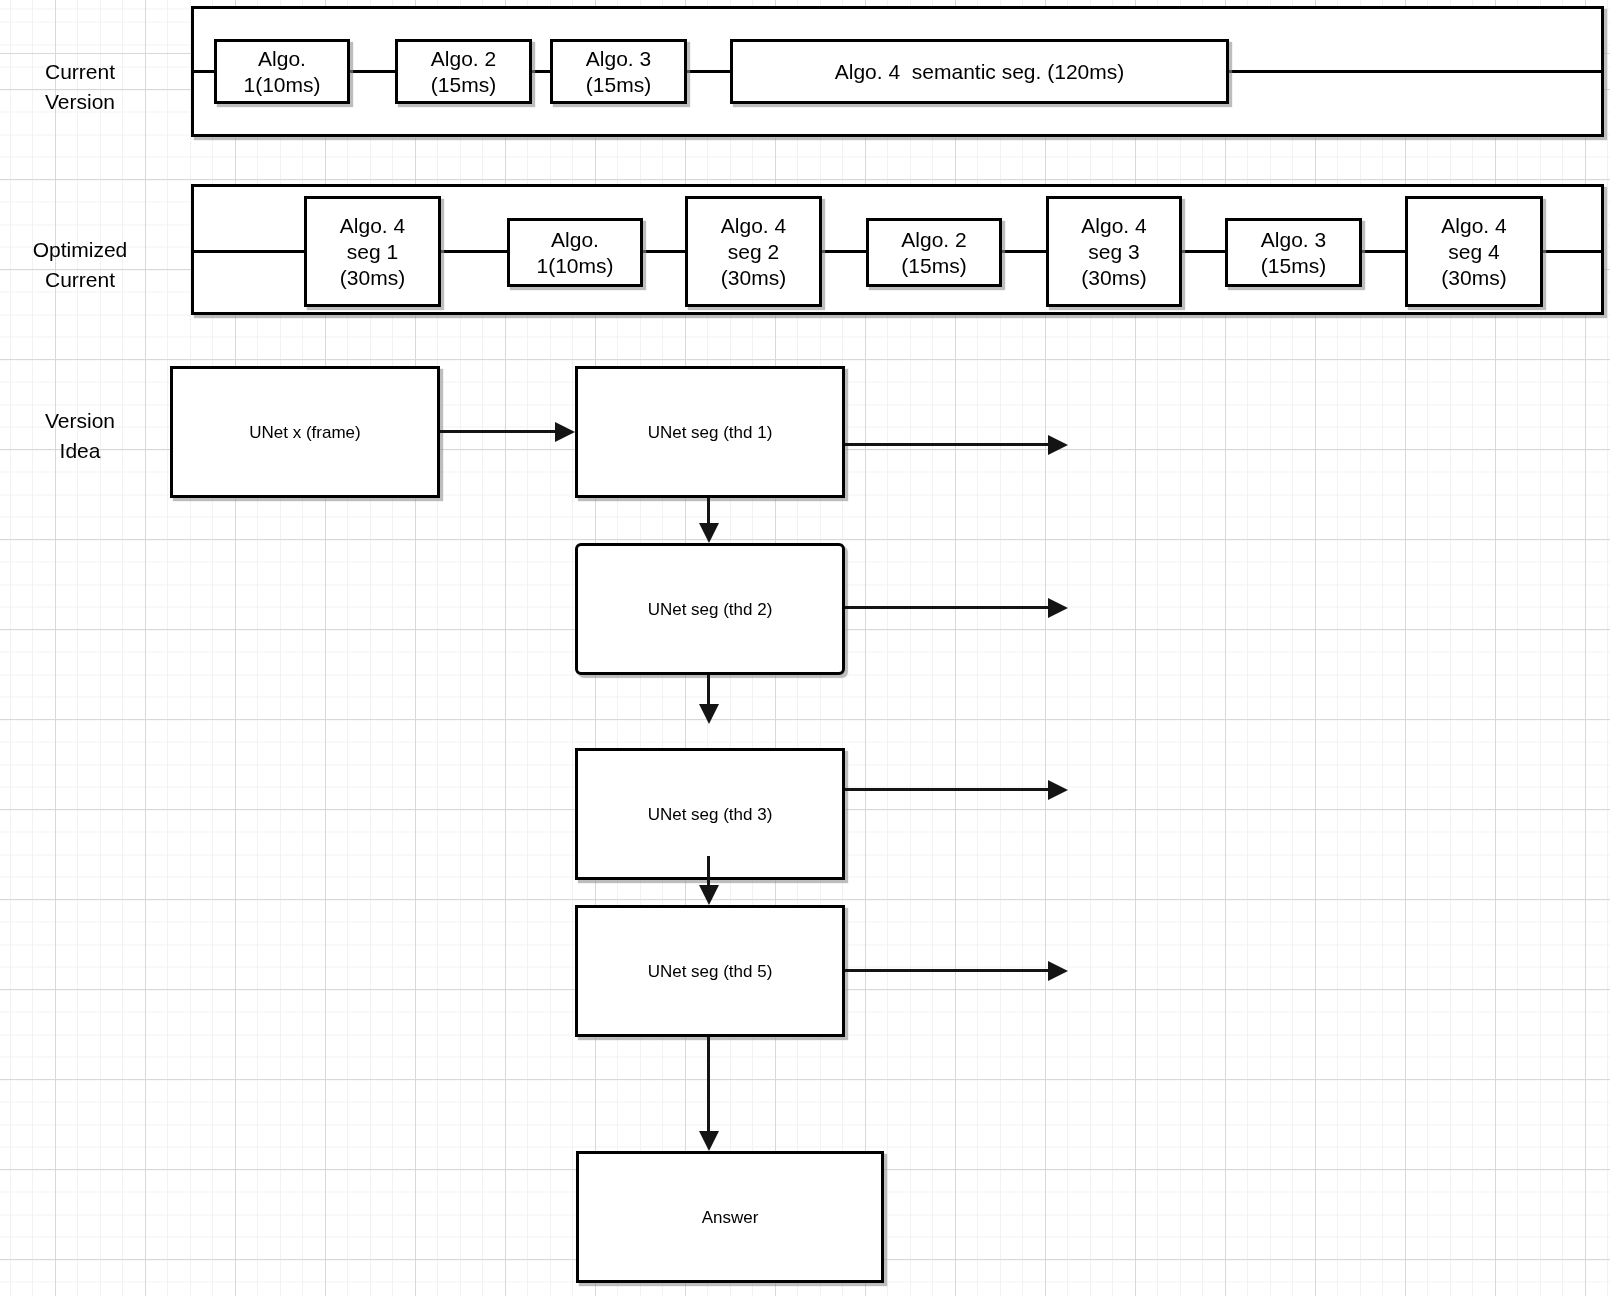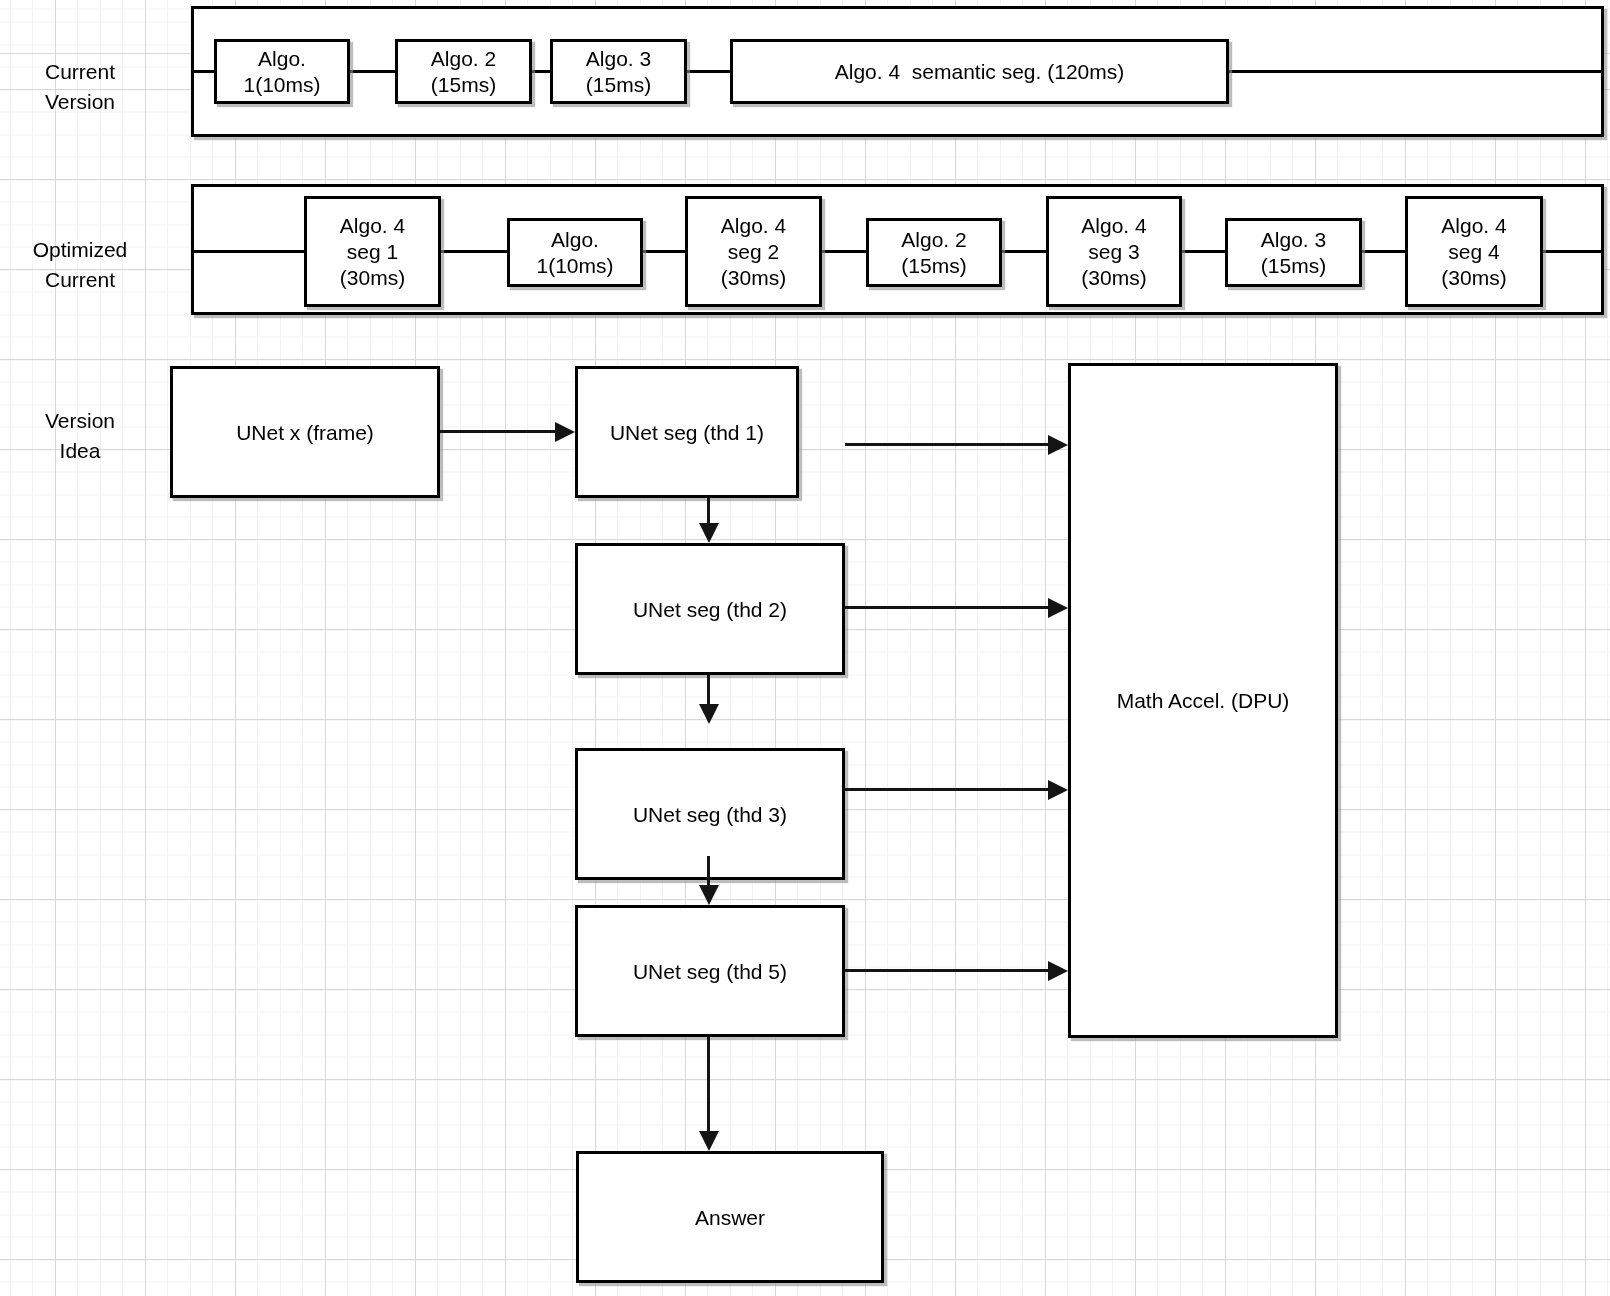--- a/index.html
+++ b/index.html
@@ -39,21 +39,21 @@
     z-index:3;
   }
   .flownode{
     position:absolute;
     background:#ffffff;
     border:3px solid #000;
     box-sizing:border-box;
     box-shadow:3px 3px 1px rgba(145,145,145,0.6);
     display:flex;align-items:center;justify-content:center;
     text-align:center;
-    font-size:21px;line-height:27px;
+    font-size:17px;line-height:27px;
     white-space:pre-wrap;
     z-index:3;
   }
   .rowlabel{
     position:absolute;
     width:150px;
     text-align:center;
     font-size:21px;line-height:30px;
     white-space:pre-line;
     z-index:2;
@@ -112,26 +112,25 @@
   <div class="shape" style="left:1046px;top:196px;width:136px;height:111px;">Algo. 4
 seg 3
 (30ms)</div>
   <div class="shape" style="left:1225px;top:218px;width:137px;height:69px;">Algo. 3
 (15ms)</div>
   <div class="shape" style="left:1405px;top:196px;width:138px;height:111px;">Algo. 4
 seg 4
 (30ms)</div>
 
   <div class="flownode" style="left:170px;top:366px;width:270px;height:132px;">UNet x (frame)</div>
-  <div class="flownode" style="left:575px;top:366px;width:224px;height:132px;">UNet seg (thd 1)</div>
-  <div class="flownode" style="left:575px;top:543px;width:270px;height:132px;">UNet seg (thd 2)</div>
+  <div class="flownode" style="left:575px;top:366px;width:270px;height:132px;">UNet seg (thd 1)</div>
+  <div class="flownode" style="left:575px;top:543px;width:270px;height:132px;border-radius:6px;">UNet seg (thd 2)</div>
   <div class="flownode" style="left:575px;top:724px;width:270px;height:132px;margin-top:24px;">UNet seg (thd 3)</div>
   <div class="flownode" style="left:575px;top:905px;width:270px;height:132px;">UNet seg (thd 5)</div>
   <div class="flownode" style="left:576px;top:1151px;width:308px;height:132px;">Answer</div>
-  <div class="flownode" style="left:1068px;top:363px;width:270px;height:675px;">Math Accel. (DPU)</div>
 
   <div>
     <div class="aline" style="left:440px;top:430px;width:116px;height:3px;"></div>
     <div class="ahead-right" style="left:555px;top:422px;"></div>
   </div>
 
   <div>
     <div class="aline" style="left:845px;top:443px;width:204px;height:3px;"></div>
     <div class="ahead-right" style="left:1048px;top:435px;"></div>
   </div>

